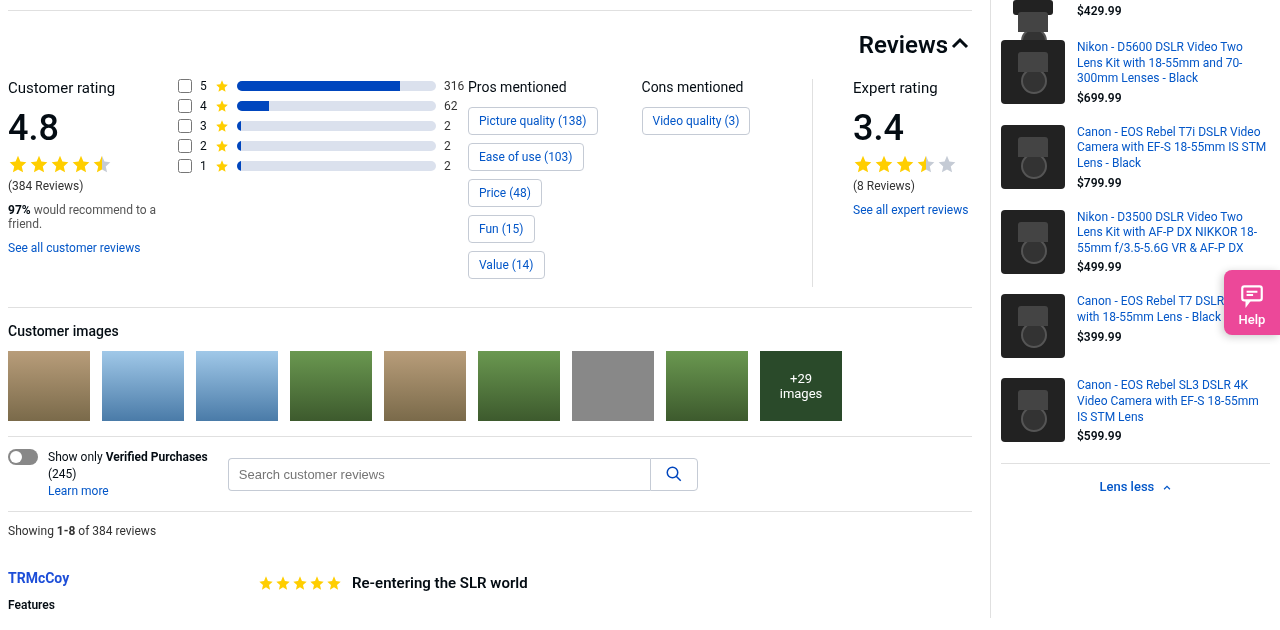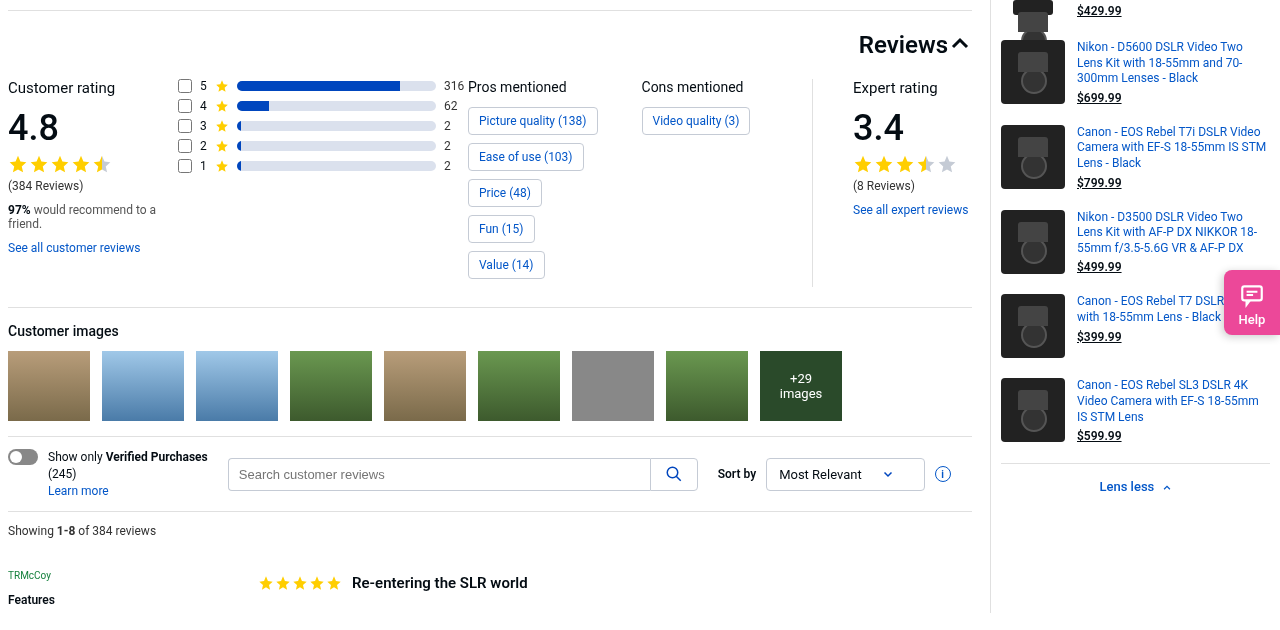--- a/index.html
+++ b/index.html
@@ -46,32 +46,32 @@
 .toggle-label { font-size: 12px; line-height: 1.4;}
 .search-wrap { flex: 1; display: flex; max-width: 470px;}
 .search-input { flex: 1; border: 1px solid #c5cbd5; border-radius: 4px 0 0 4px; padding: 8px 10px; font-size: 13px; border-right: none;}
 .search-btn { border: 1px solid #c5cbd5; border-radius: 0 4px 4px 0; background: #fff; padding: 0 14px; cursor: pointer; display:flex; align-items:center; border-left: 1px solid #c5cbd5;}
 .sort-wrap { display: flex; align-items: center; gap: 10px; font-size: 12px; }
 .sort-select { border: 1px solid #c5cbd5; border-radius: 4px; padding: 8px 30px 8px 12px; font-size: 13px; position: relative; cursor: pointer; display:flex; align-items:center; gap: 20px;}
 .info-icon { width: 16px; height: 16px; border: 1.5px solid #0457c8; border-radius: 50%; color: #0457c8; display: flex; align-items: center; justify-content: center; font-size: 10px; font-weight: bold; cursor: pointer;}
 .showing { font-size: 12px; color: #333; padding: 12px 0; border-top: 1px solid #e0e0e0;}
 .review-item { display: flex; gap: 30px; padding: 20px 0 0; }
 .review-author-col { width: 220px; }
-.author { color: #15803d; font-size: 10px; font-weight: 400; margin-bottom: 12px; cursor: pointer;}
+.author { color: #1d4ed8; font-size: 14px; font-weight: 700; margin-bottom: 12px; cursor: pointer;}
 .feat-label { font-size: 12px; font-weight: 600; margin-bottom: 6px;}
 .review-body { flex: 1; }
 .review-title-row { display: flex; align-items: center; gap: 10px; margin-bottom: 8px;}
 .review-title { font-size: 15px; font-weight: 600; }
 .side-product { display: flex; gap: 12px; padding: 10px 0; }
 .side-product .img { width: 64px; height: 64px; background: #222; border-radius: 4px; flex-shrink: 0; position: relative;}
 .side-product .img::after { content:''; position:absolute; width: 30px; height: 20px; background: #444; border-radius: 3px 3px 0 0; top: 12px; left: 17px;}
 .side-product .img::before { content:''; position:absolute; width: 22px; height: 22px; background: #333; border: 2px solid #555; border-radius: 50%; top: 28px; left: 20px;}
 .side-info { flex: 1; }
 .side-name { color: #0457c8; font-size: 12px; line-height: 1.3; cursor: pointer; }
-.side-price { font-size: 12px; font-weight: 600; margin-top: 4px; text-decoration: underline; }
+.side-price { font-size: 12px; font-weight: 600; margin-top: 4px; }
 .show-less { text-align: center; padding: 15px 0; color: #0457c8; font-size: 13px; font-weight: 500; cursor: pointer; border-top: 1px solid #e0e0e0; margin-top: 10px;}
 .help-float { position: fixed; right: 0; top: 270px; background: #ec4899; color: #fff; padding: 12px 14px 8px; border-radius: 8px 0 0 8px; text-align: center; cursor: pointer; box-shadow: -2px 2px 8px rgba(0,0,0,0.2);}
 .help-float svg { display: block; margin: 0 auto 4px;}
 .star-svg { fill: #ffce00; }
 .star-empty { fill: #c5cbd5; }
 .star-half-stop { stop-color: #ffce00; }
 </style>
 </head>
 <body>
 
@@ -252,30 +252,20 @@
   </div>
   <div class="search-wrap">
     <input class="search-input" placeholder="Search customer reviews" style="">
     <button class="search-btn">
       <svg width="18" height="18" viewBox="0 0 24 24" fill="none" stroke="#0046be" stroke-width="2">
               <circle cx="10" cy="10" r="7"></circle>
               <path d="M21 21l-6-6"></path>
             </svg>
     </button>
   </div>
-  <div class="sort-wrap">
-    <span style="font-weight:600">Sort by</span>
-    <div class="sort-select">
-      <span>Most Relevant</span>
-      <svg width="12" height="12" viewBox="0 0 24 24" fill="none" stroke="#0046be" stroke-width="3">
-              <path d="M5 9l7 7 7-7"></path>
-            </svg>
-    </div>
-    <div class="info-icon">i</div>
-  </div>
 </div>
 
 <div class="showing"><span>Showing </span><b>1-8</b><span> of 384 reviews</span></div>
 
 <div class="review-item">
   <div class="review-author-col">
     <div class="author">TRMcCoy</div>
     <div class="feat-label">Features</div>
 
   </div>

